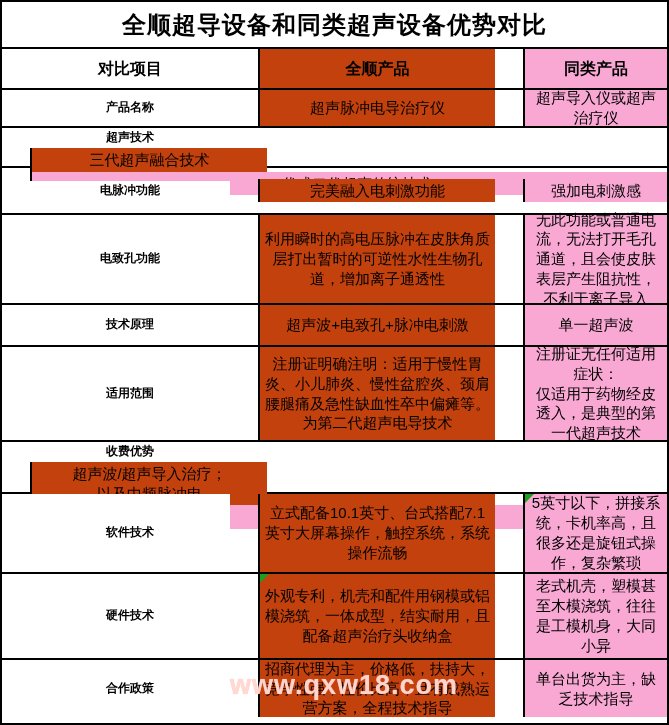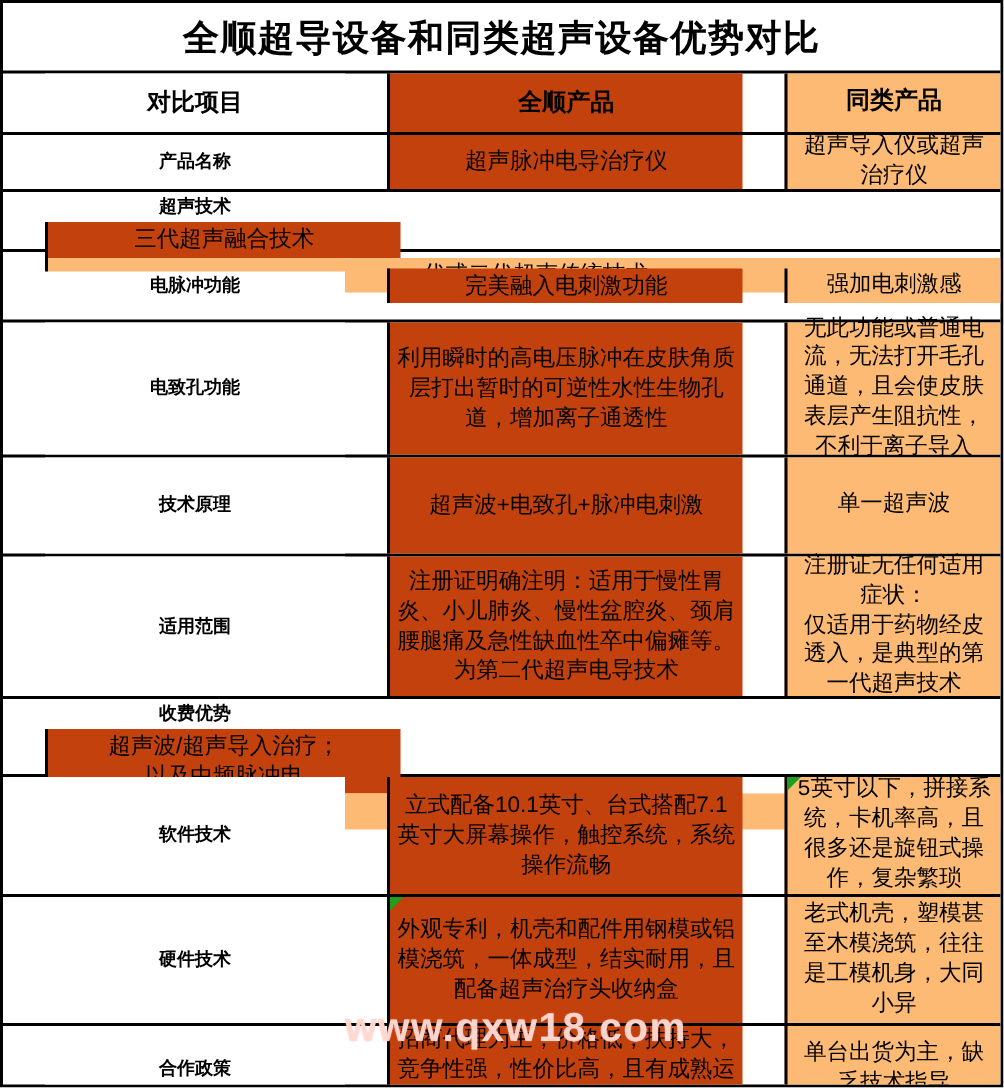--- a/index.html
+++ b/index.html
@@ -37,30 +37,30 @@
     padding: 2px 4px;
     font-size: 15px;
     line-height: 1.32;
     white-space: pre-line;
     margin-left: 28px;
   }
   .cell + .cell { border-left: 2px solid #000; }
 
   .col-label  { width: 200px; font-weight: bold; font-size: 12px; background: #fff; }
   .col-ours   { width: 237px; background: #c2410c; }
-  .col-theirs { flex: 1; background: #fdba74; font-family: Liberation Mono, monospace; }
+  .col-theirs { flex: 1; background: #f9a8d4; }
 
   .header-row .cell { font-weight: bold; font-size: 16px; }
 
   .rh  { height: 41px; }
   .r0  { height: 38px; }
   .r1  { height: 40px; flex-direction: column; }
   .r2  { height: 47px; align-items: center; }
   .r3  { height: 90px; }
-  .r4  { height: 66px; }
+  .r4  { height: 42px; }
   .r5  { height: 95px; }
   .r6  { height: 52px; flex-direction: column; }
   .r7  { height: 80px; }
   .r8  { height: 86px; }
   .r9  { height: 59px; }
 
   .corner-triangle {
     position: absolute;
     top: 0; left: 0;
     width: 0; height: 0;

